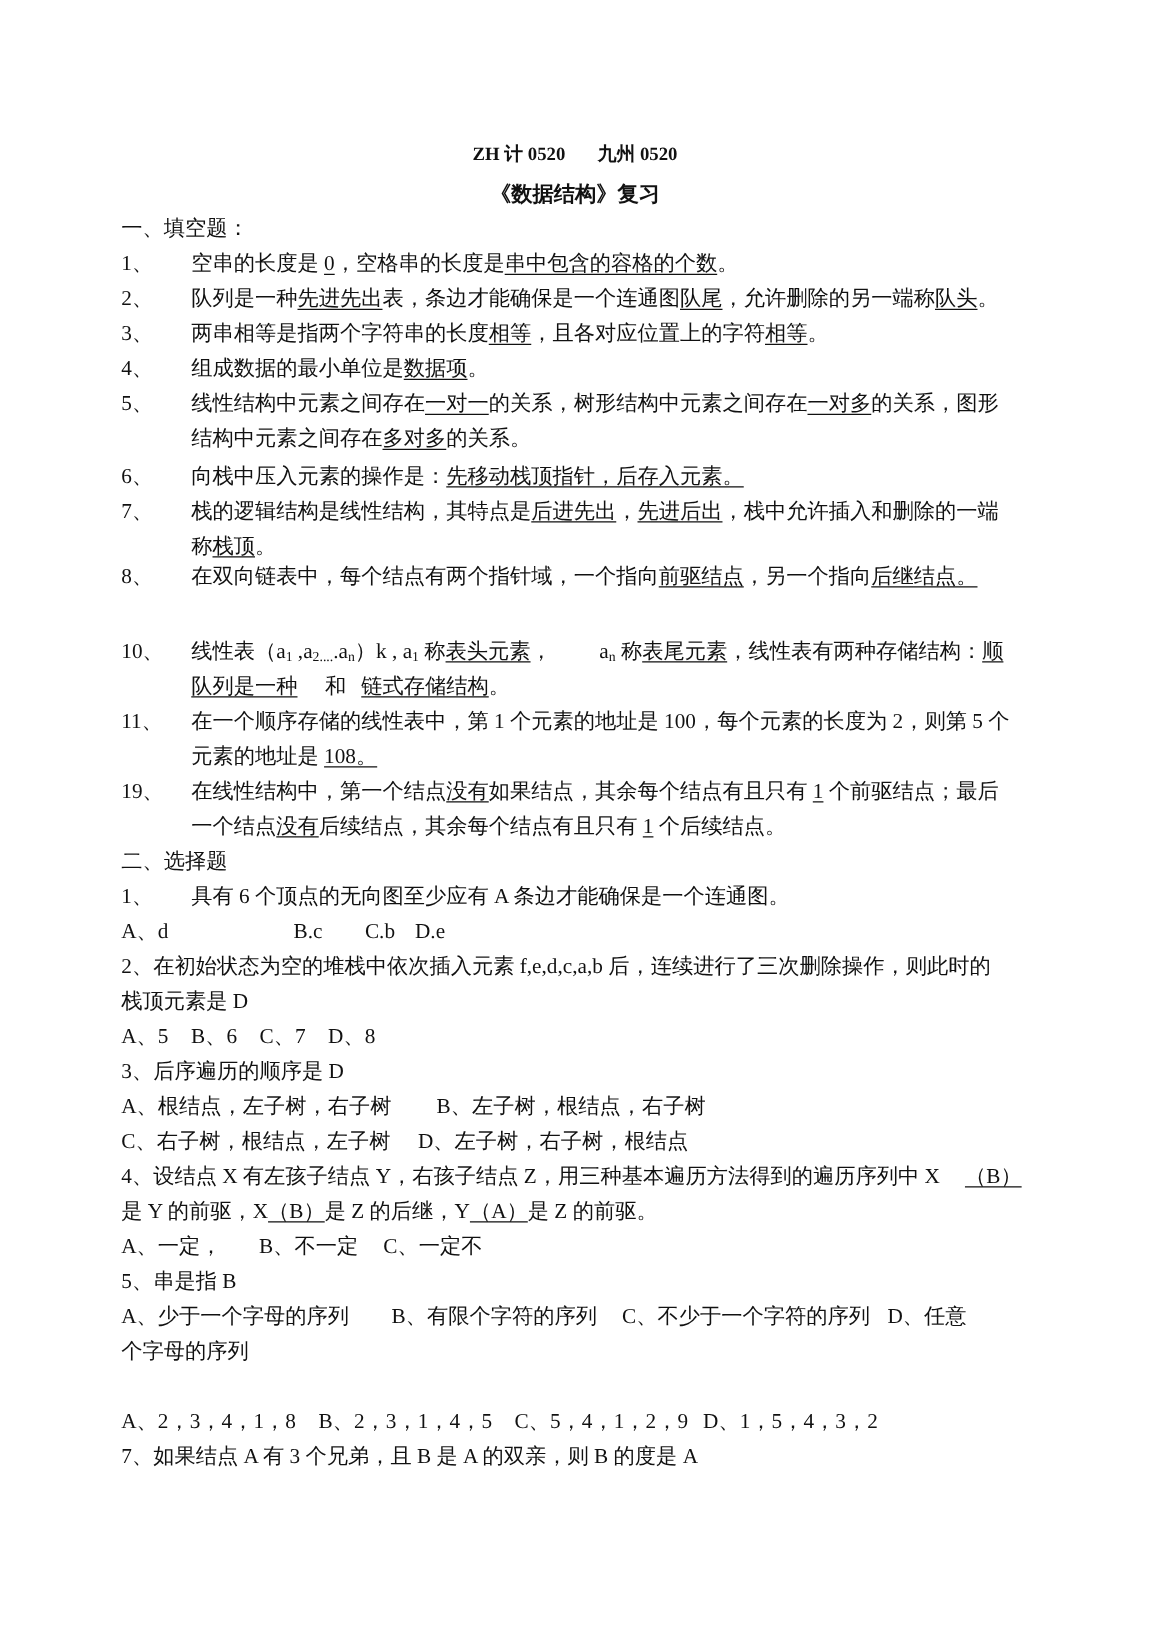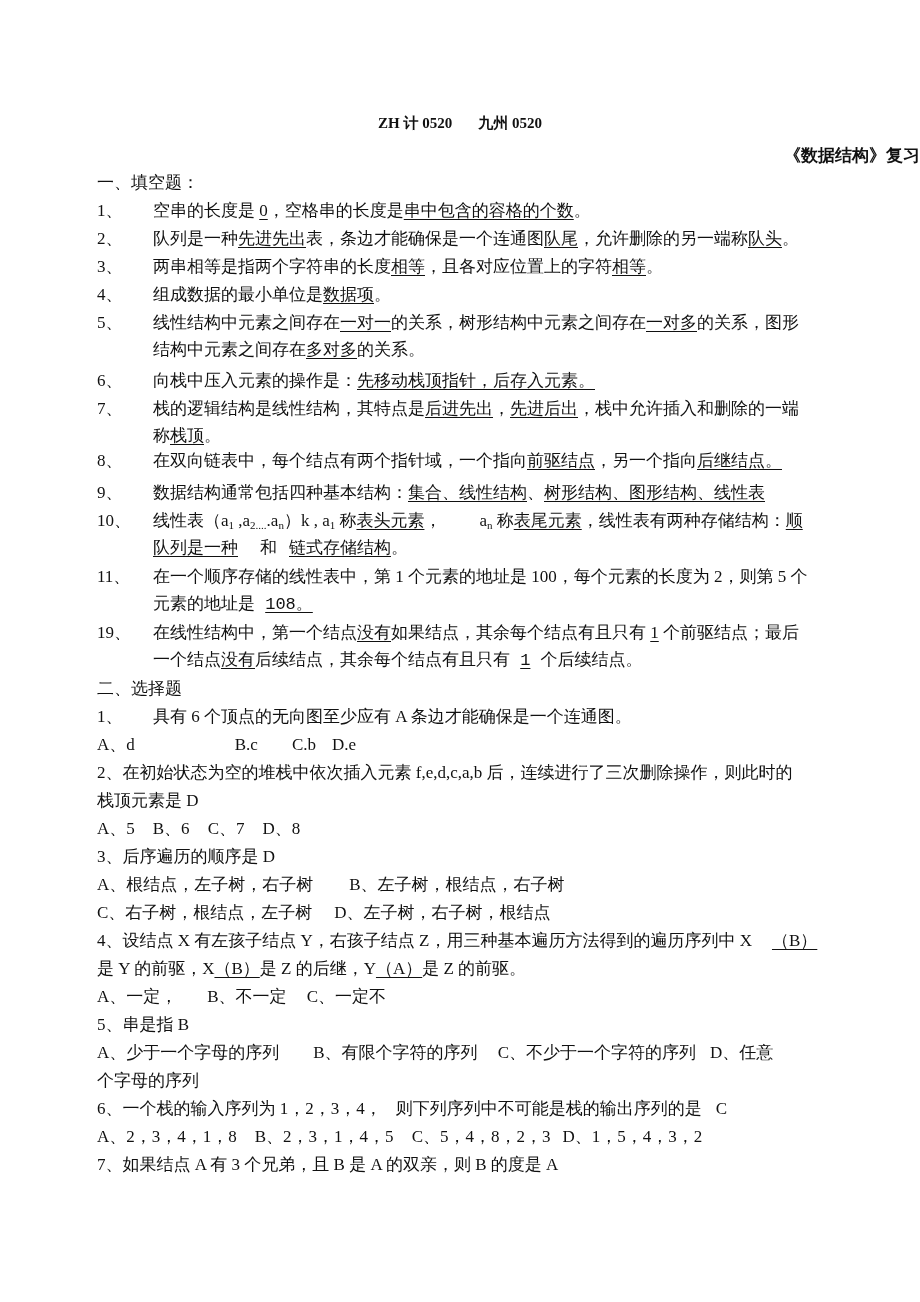--- a/index.html
+++ b/index.html
@@ -5,24 +5,24 @@
   html, body { margin: 0; padding: 0; background: #ffffff; }
   body {
     width: 920px; height: 1302px; position: relative; overflow: hidden;
     font-family: "Liberation Serif", "DejaVu Serif", serif;
     color: #111111; font-size: 17px;
   }
   .page { position: absolute; left: 0; top: 0; width: 920px; height: 1302px; }
   .header { position: absolute; left: 0; width: 920px; text-align: center; font-weight: bold; }
   .h1 { top: 114px; font-size: 15px; }
   .h1 .gap { display: inline-block; width: 26px; }
-  .h2 { top: 144px; font-size: 17px; text-align: right; }
+  .h2 { top: 144px; font-size: 17px; }
   .line { position: absolute; left: 97px; white-space: nowrap; line-height: 22px; }
   .num { display: inline-block; width: 56px; }
-  .indent { left: 153px; font-family: Liberation Mono, monospace; }
+  .indent { left: 153px; }
   u { text-decoration: underline; text-underline-offset: 3px; }
   sub { font-size: 11px; vertical-align: -3px; line-height: 0; }
   .sp { display: inline-block; }
 </style>
 </head>
 <body>
 
 <div class="page">
 
   <div class="header h1">
@@ -63,23 +63,20 @@
     <span class="num">7、</span><span>栈的逻辑结构是线性结构，其特点是</span><u>后进先出</u><span>，</span><u>先进后出</u><span>，栈中允许插入和删除的一端</span>
   </div>
   <div class="line indent" style="top:426px">
     <span>称</span><u>栈顶</u><span>。</span>
   </div>
 
   <div class="line" style="top:450px">
     <span class="num">8、</span><span>在双向链表中，每个结点有两个指针域，一个指向</span><u>前驱结点</u><span>，另一个指向</span><u>后继结点。</u>
   </div>
 
-  <div class="line" style="top:482px">
-    <span class="num">9、</span><span>数据结构通常包括四种基本结构：</span><u>集合、线性结构</u><span>、</span><u>树形结构、图形结构、线性表</u>
-  </div>
 
   <div class="line" style="top:510px">
     <span class="num">10、</span><span>线性表（a</span><sub>1</sub><span> ,a</span><sub>2....</sub><span>.a</span><sub>n</sub><span>）k , a</span><sub>1</sub><span> 称</span><u>表头元素</u><span>，</span><span class="sp" style="width:38px"></span><span>a</span><sub>n</sub><span> 称</span><u>表尾元素</u><span>，线性表有两种存储结构：</span><u>顺</u>
   </div>
   <div class="line indent" style="top:538px">
     <u>队列是一种</u><span class="sp" style="width:22px"></span><span>和</span><span class="sp" style="width:12px"></span><u>链式存储结构</u><span>。</span>
   </div>
 
   <div class="line" style="top:566px">
     <span class="num">11、</span><span>在一个顺序存储的线性表中，第 1 个元素的地址是 100，每个元素的长度为 2，则第 5 个</span>
@@ -127,22 +124,19 @@
   <div class="line" style="top:986px">
     <span>A、一定，</span><span class="sp" style="width:30px"></span><span>B、不一定</span><span class="sp" style="width:20px"></span><span>C、一定不</span>
   </div>
 
   <div class="line" style="top:1014px">5、串是指 B</div>
   <div class="line" style="top:1042px">
     <span>A、少于一个字母的序列</span><span class="sp" style="width:34px"></span><span>B、有限个字符的序列</span><span class="sp" style="width:20px"></span><span>C、不少于一个字符的序列</span><span class="sp" style="width:14px"></span><span>D、任意</span>
   </div>
   <div class="line" style="top:1070px">个字母的序列</div>
 
-  <div class="line" style="top:1098px">
-    <span>6、一个栈的输入序列为 1，2，3，4，</span><span class="sp" style="width:14px"></span><span>则下列序列中不可能是栈的输出序列的是</span><span class="sp" style="width:14px"></span><span>C</span>
-  </div>
   <div class="line" style="top:1126px">
-    <span>A、2，3，4，1，8</span><span class="sp" style="width:18px"></span><span>B、2，3，1，4，5</span><span class="sp" style="width:18px"></span><span>C、5，4，8，2，3</span><span class="sp" style="width:12px"></span><span>D、1，5，4，3，2</span>
+    <span>A、2，3，4，1，8</span><span class="sp" style="width:18px"></span><span>B、2，3，1，4，5</span><span class="sp" style="width:18px"></span><span>C、5，4，1，2，9</span><span class="sp" style="width:12px"></span><span>D、1，5，4，3，2</span>
   </div>
 
   <div class="line" style="top:1154px">7、如果结点 A 有 3 个兄弟，且 B 是 A 的双亲，则 B 的度是 A</div>
 
 </div>
 
 </body></html>

